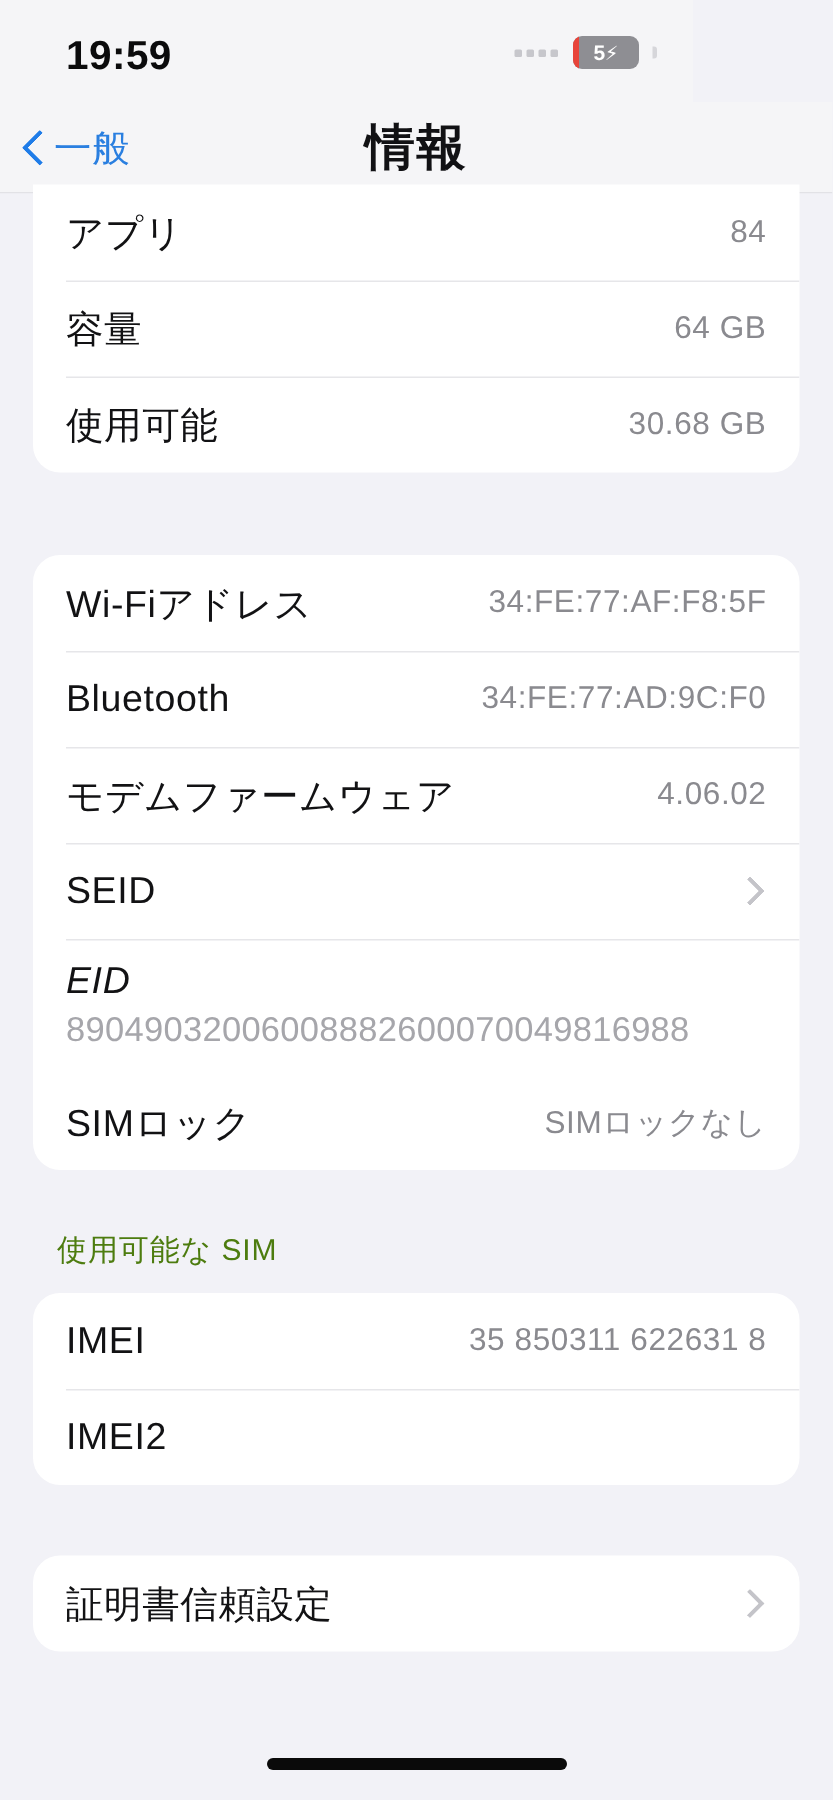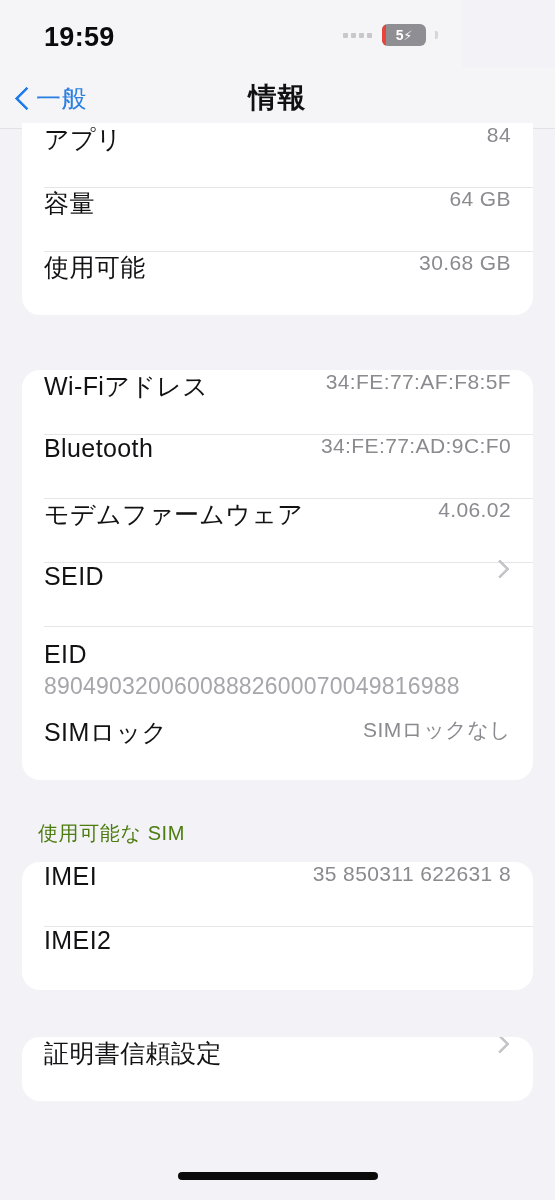--- a/index.html
+++ b/index.html
@@ -127,21 +127,21 @@
     letter-spacing: 0.5px;
   }
   .nav-title {
     position: absolute;
     left: 0; top: 0;
     width: 555px;
     height: 60px;
     display: flex;
     align-items: center;
     justify-content: center;
-    font-size: 28px;
+    font-size: 33px;
     font-weight: bold;
     color: #111114;
     letter-spacing: 1px;
   }
 
   
   .content {
     position: absolute;
     top: 129px; left: 0;
     width: 555px;
@@ -161,21 +161,21 @@
   
   .card.clipped-top {
     border-top-left-radius: 0;
     border-top-right-radius: 0;
   }
 
   .row {
     position: relative;
     height: 64px;
     display: flex;
-    align-items: flex-start;
+    align-items: center;
     justify-content: space-between;
     padding: 0 22px 0 22px;
     box-sizing: border-box;
   }
   .row + .row::before {
     content: "";
     position: absolute;
     left: 22px;
     right: 0;
     top: 0;
@@ -214,20 +214,21 @@
     position: absolute;
     left: 22px;
     right: 0;
     top: 0;
     height: 1px;
     background: #e6e6e9;
   }
   .row-stacked .row-label {
     display: block;
     margin-bottom: 4px;
+    font-style: italic;
   }
   .row-stacked .row-sub {
     display: block;
     font-size: 23px;
     color: #a6a6ab;
     letter-spacing: 0.2px;
     white-space: nowrap;
   }
 
   .section-header {

